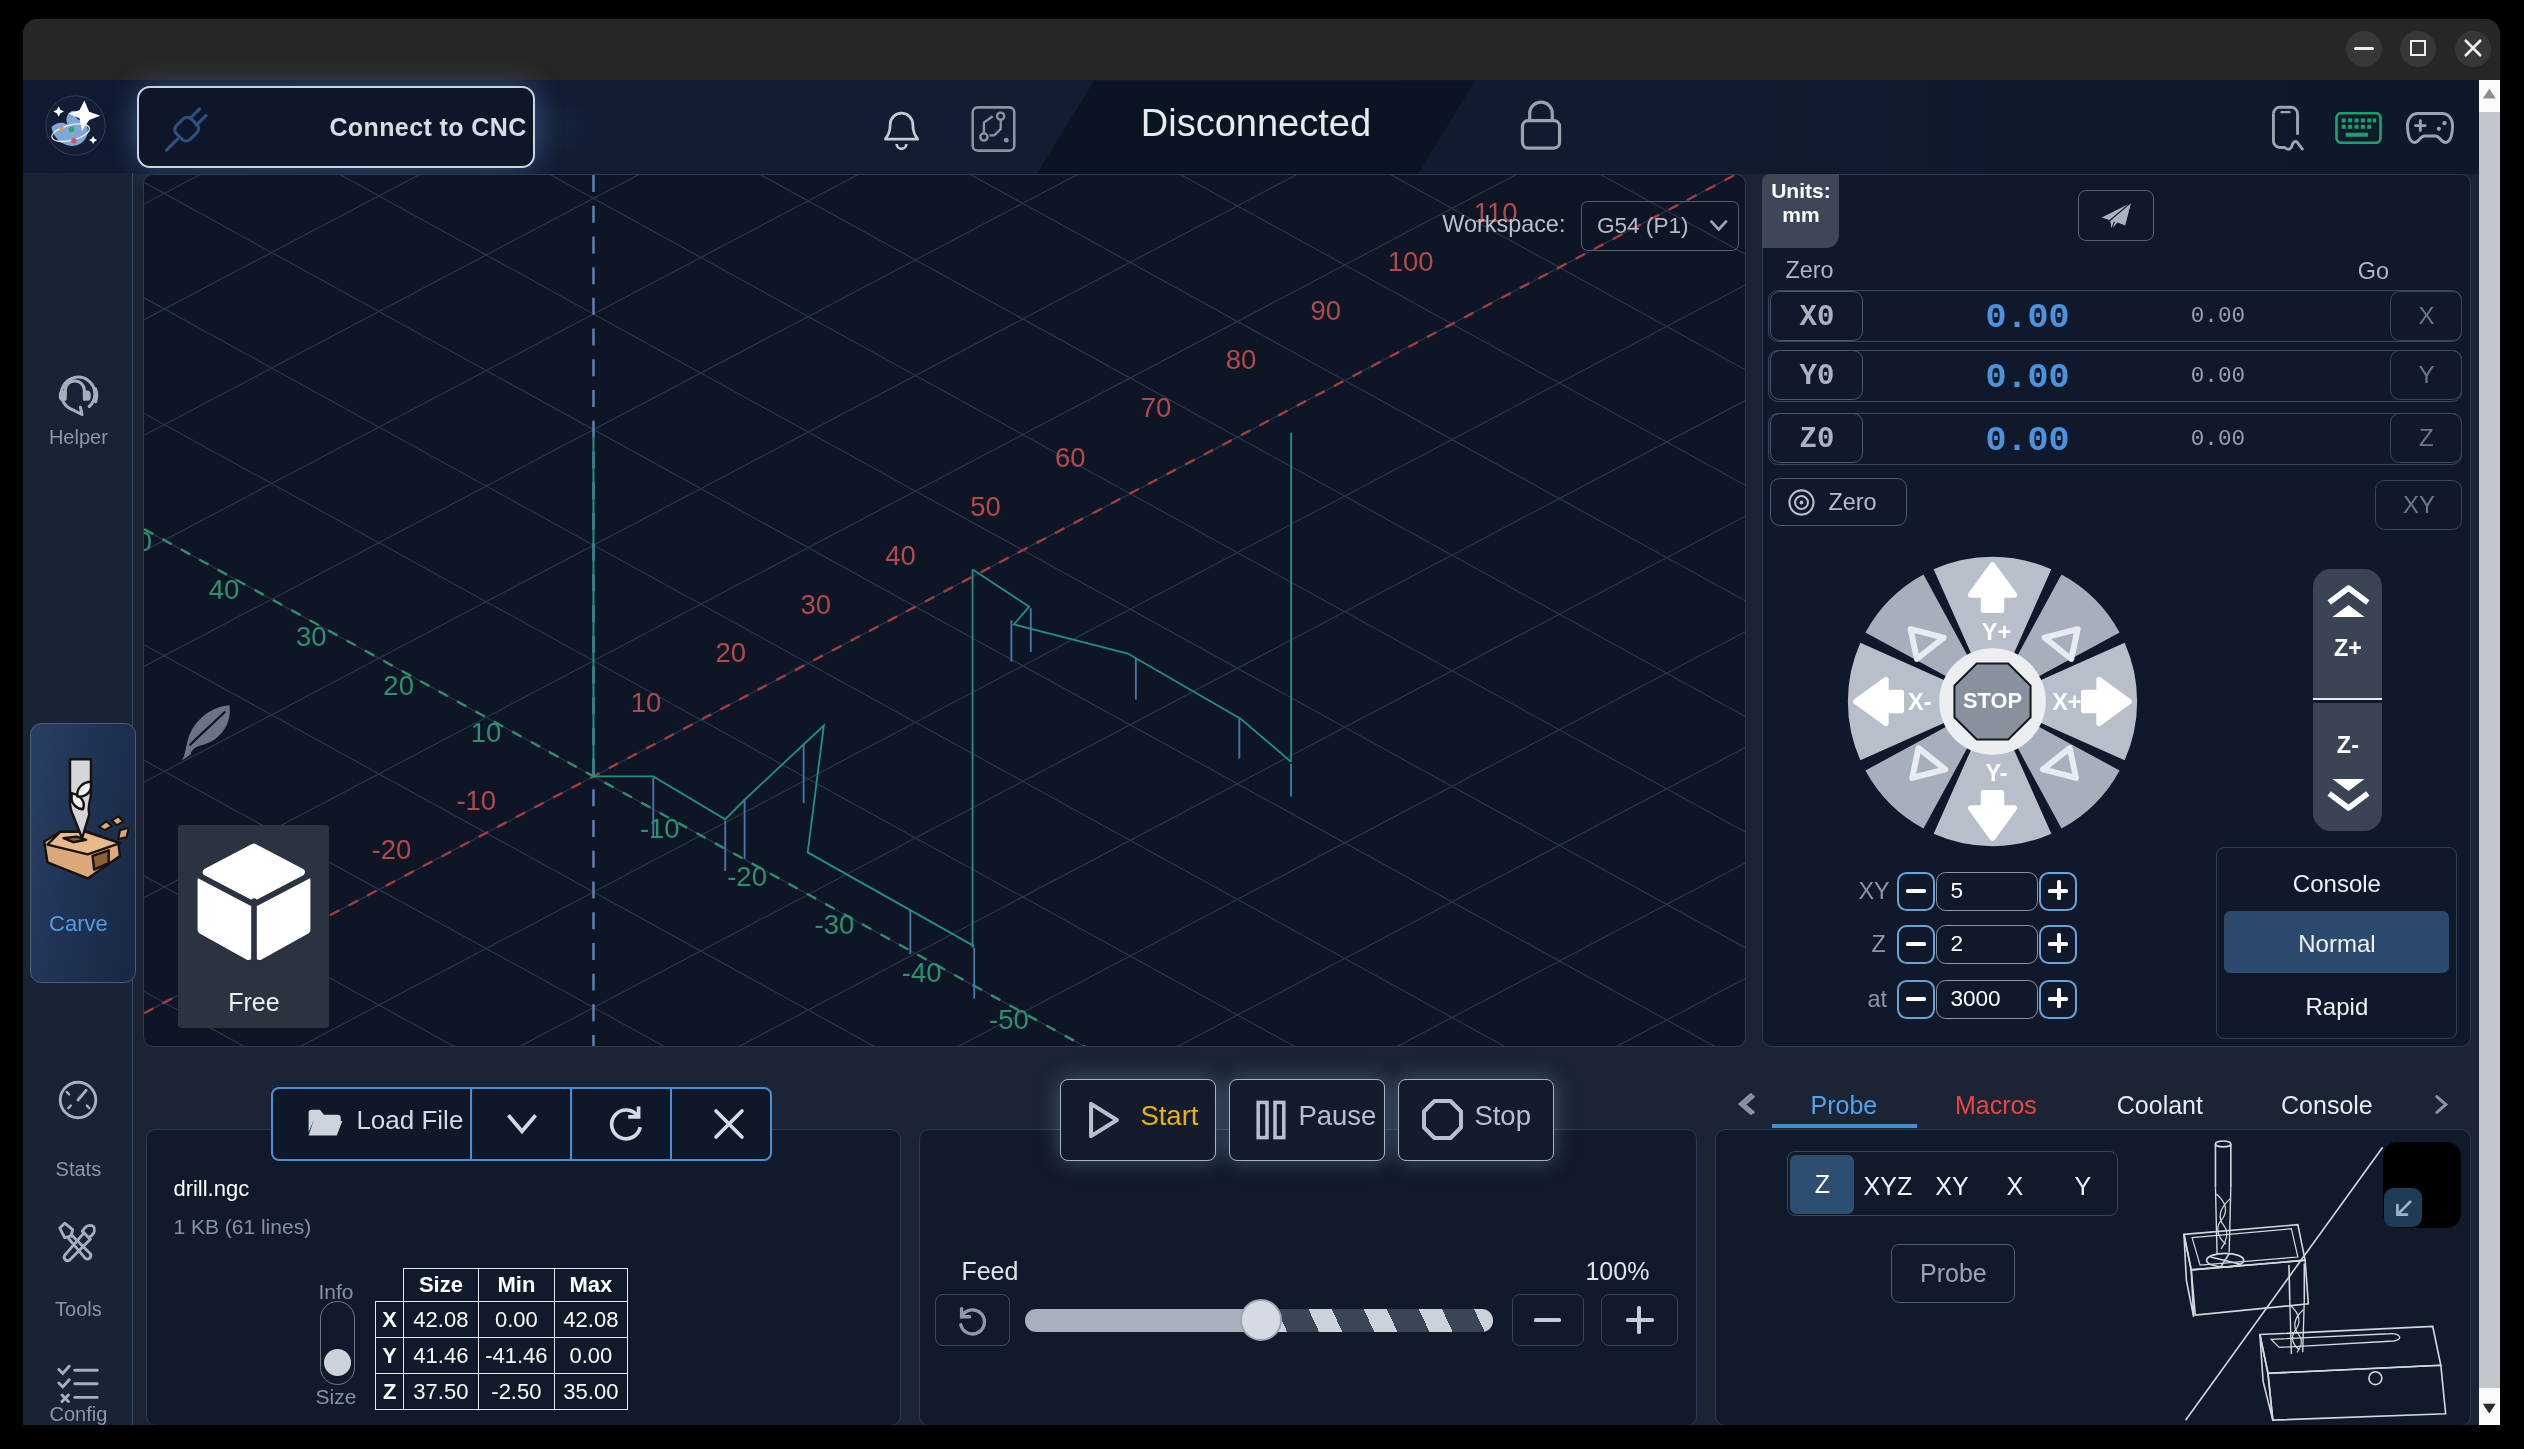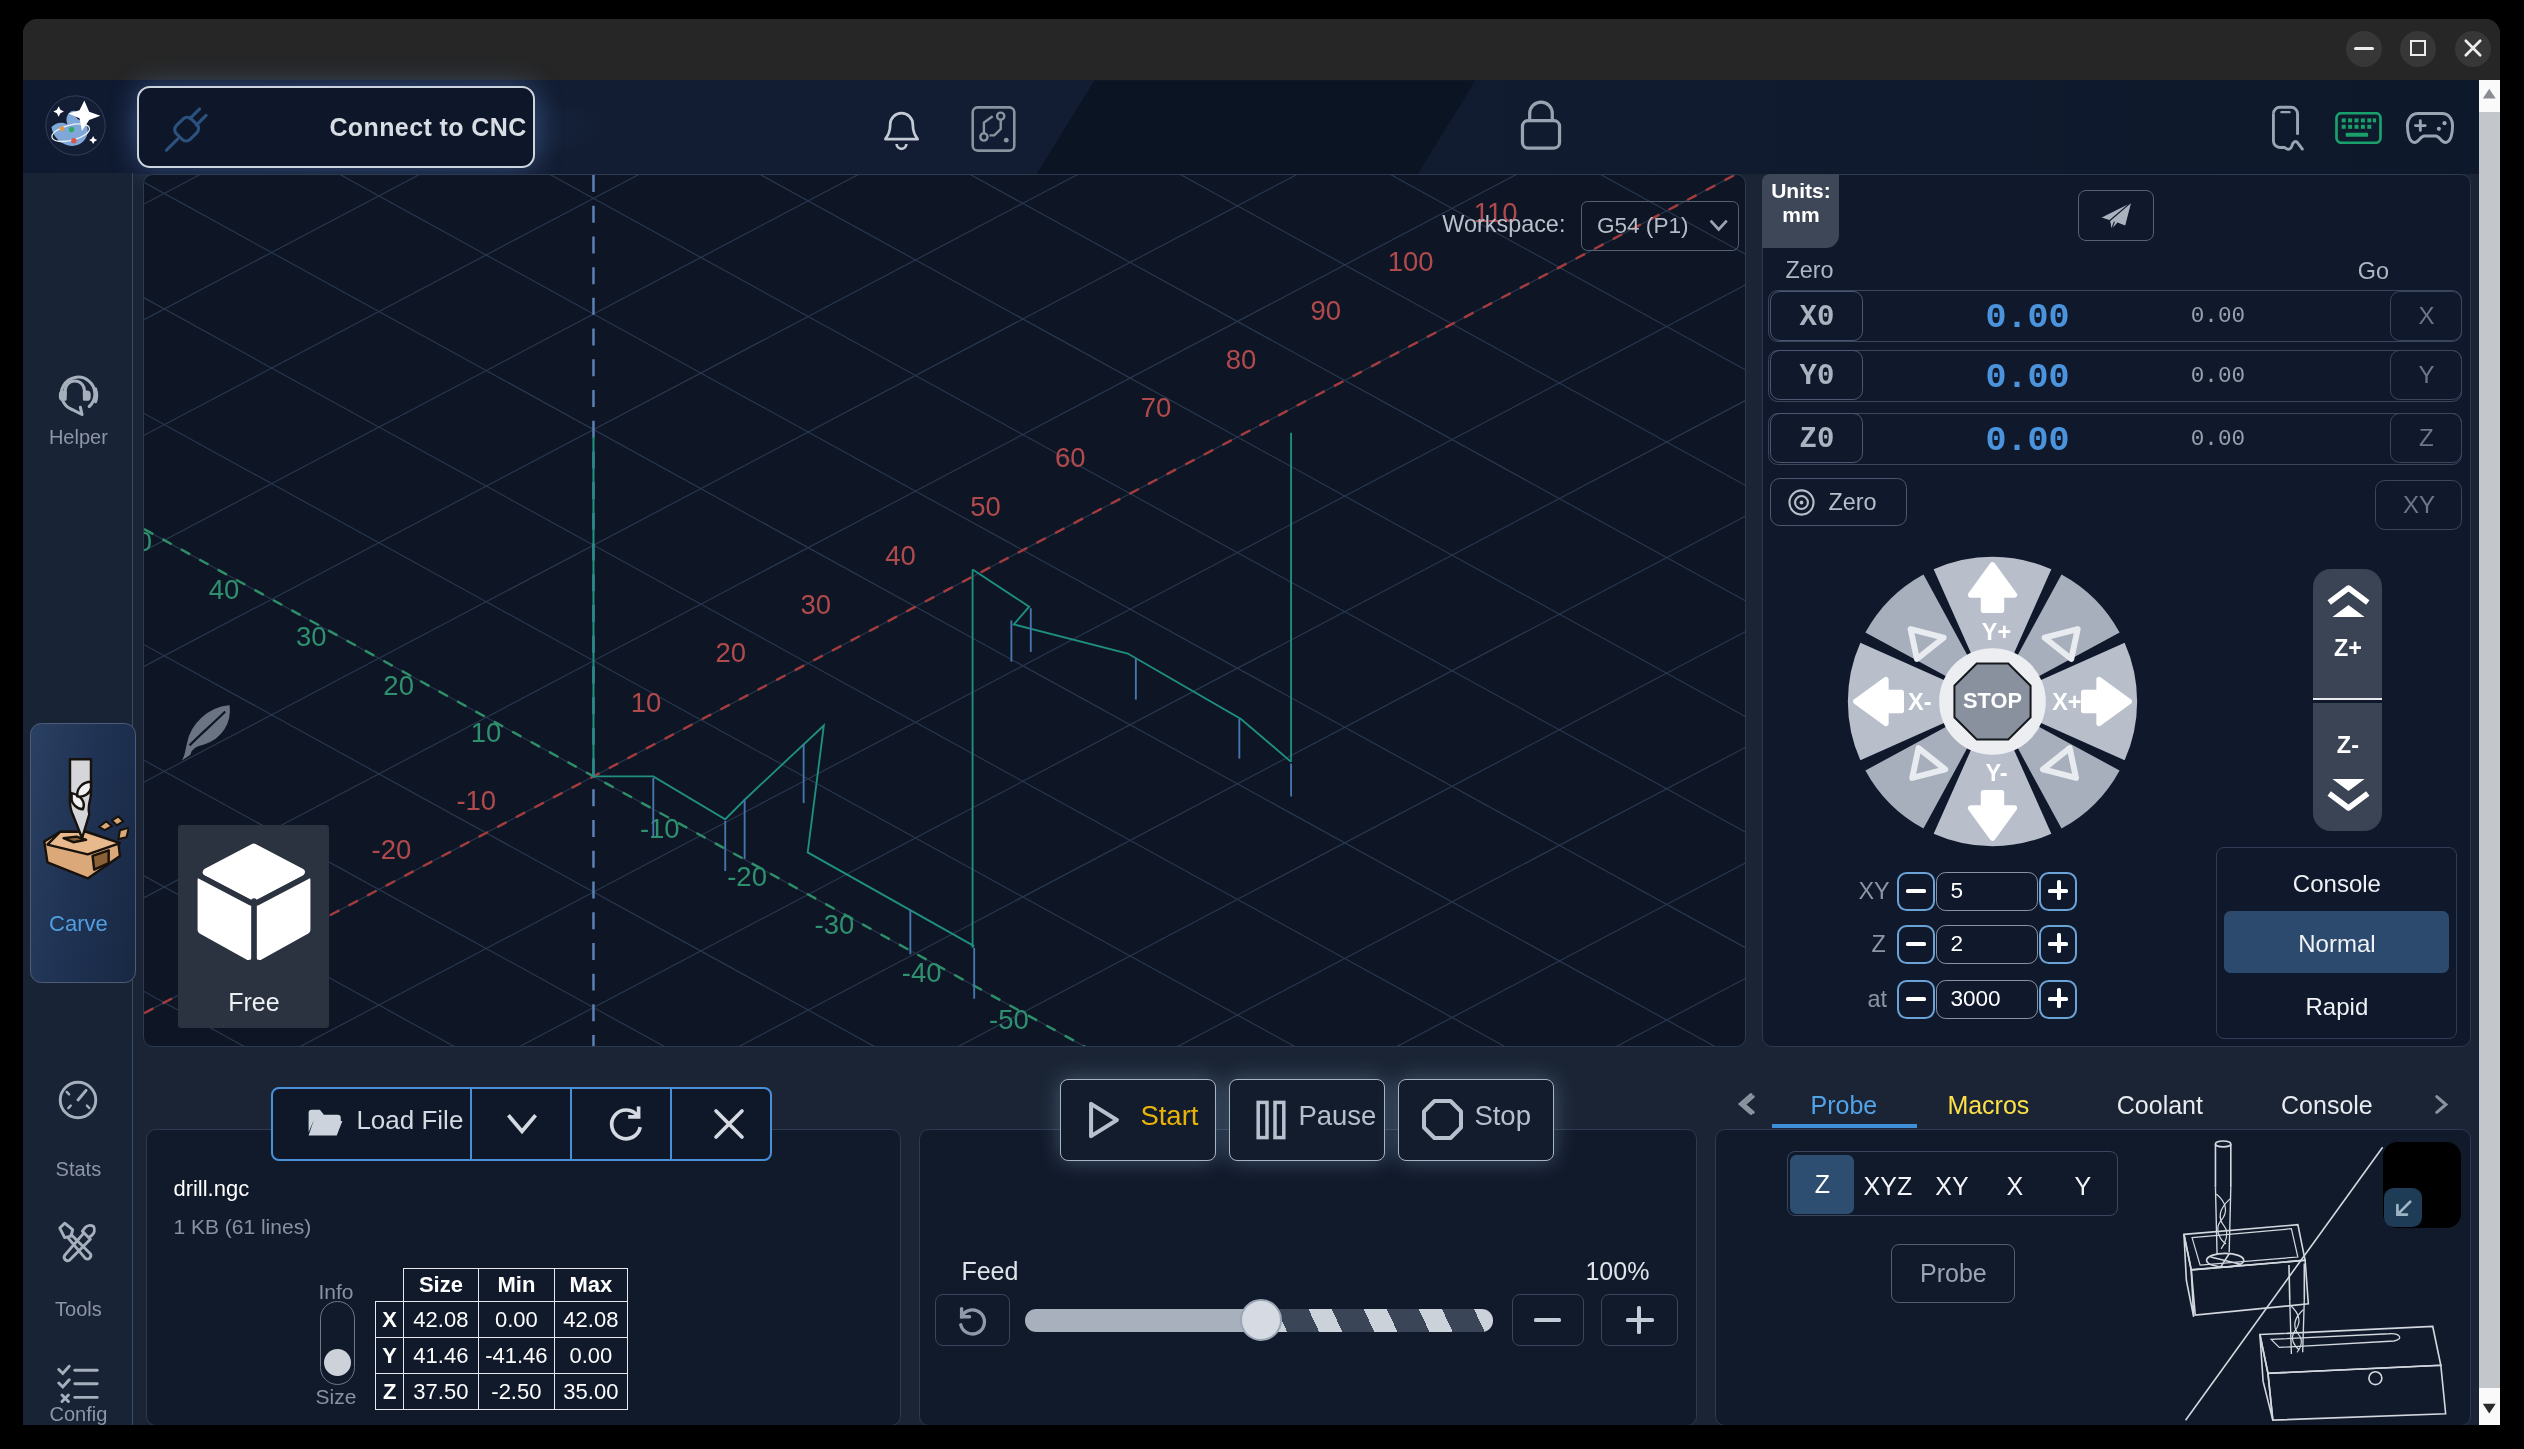--- a/index.html
+++ b/index.html
@@ -47,20 +47,21 @@
 </svg>
 <svg class="abs" style="left:947px;top:86px" width="47" height="48" viewBox="0 0 58 60">
 <rect x="3" y="3" width="52" height="54" rx="6" fill="none" stroke="#8a93a0" stroke-width="3.2"></rect>
 <circle cx="17" cy="40" r="4.5" fill="none" stroke="#8a93a0" stroke-width="3"></circle>
 <circle cx="38" cy="14" r="4.5" fill="none" stroke="#8a93a0" stroke-width="3"></circle>
 <path d="M17 35 V22 L28 14" fill="none" stroke="#8a93a0" stroke-width="3"></path>
 <path d="M38 19 V30 L30 38 H24" fill="none" stroke="#8a93a0" stroke-width="3"></path>
 <circle cx="45" cy="44" r="3" fill="#8a93a0"></circle>
 </svg>
 <div class="abs" style="left:1013px;top:61px;width:439px;height:94px;background:#0b1423;clip-path:polygon(58px 0,439px 0,381px 94px,0 94px)"></div>
+<div class="abs" style="left:1013px;top:80px;width:439px;height:48px;color:#e8ecf1;font-size:38px;line-height:48px;text-align:center">Disconnected</div>
 <svg class="abs" style="left:1493px;top:78px" width="50" height="57" viewBox="0 0 62 68">
 <rect x="8" y="28" width="46" height="34" rx="7" fill="none" stroke="#98a2b0" stroke-width="4"></rect>
 <path d="M17 28 V19 a14 14 0 0 1 28 0 V28" fill="none" stroke="#98a2b0" stroke-width="4"></path>
 </svg>
 <svg class="abs" style="left:2244px;top:85px" width="45" height="50" viewBox="0 0 56 62">
 <path d="M8 12 a8 8 0 0 1 8-8 h14 a8 8 0 0 1 8 8 v26" fill="none" stroke="#9aa4b2" stroke-width="3.6"></path>
 <path d="M8 12 v34 a8 8 0 0 0 8 8 h6" fill="none" stroke="#9aa4b2" stroke-width="3.6"></path>
 <path d="M22 54 c4 4 8 2 9-2 c1-5 5-7 7-4 l6 8" fill="none" stroke="#9aa4b2" stroke-width="3.6" stroke-linecap="round"></path>
 <path d="M18 10 h10" stroke="#9aa4b2" stroke-width="3" stroke-linecap="round"></path>
 </svg>
@@ -493,21 +494,21 @@
 <div class="abs" style="left:1511px;top:1299px;width:27px;height:3.6px;background:#c3cbd6;border-radius:1.6px"></div>
 <div class="abs" style="left:1578px;top:1275px;width:77px;height:52px;border:1.6px solid #39465e;border-radius:8px"></div>
 <div class="abs" style="left:1603px;top:1299px;width:27.5px;height:3.6px;background:#c3cbd6;border-radius:1.6px"></div>
 <div class="abs" style="left:1614px;top:1287px;width:3.6px;height:27.5px;background:#c3cbd6;border-radius:1.6px"></div>
 <div class="panel" style="left:1692px;top:1110px;width:756px;height:297px"></div>
 <svg class="abs" style="left:1717px;top:1075px" width="16" height="21" viewBox="0 0 24 32">
       <path d="M20 4 L6 16 L20 28" fill="none" stroke="#8a93a0" stroke-width="4.6" stroke-linecap="round"></path>
     </svg>
 <div class="abs" style="left:1780px;top:1072px;width:81px;text-align:center;color:#53a3e8;font-size:25px">Probe</div>
 <div class="abs" style="left:1749px;top:1105px;width:145px;height:3.2px;background:#3f8fd6"></div>
-<div class="abs" style="left:1924px;top:1072px;width:97px;color:#fde047;font-size:25px">Macros</div>
+<div class="abs" style="left:1924px;top:1072px;width:97px;text-align:center;color:#ef4444;font-size:25px">Macros</div>
 <div class="abs" style="left:2084px;top:1072px;width:105px;text-align:center;color:#e8ebef;font-size:25px">Coolant</div>
 <div class="abs" style="left:2251px;top:1072px;width:105px;text-align:center;color:#e8ebef;font-size:25px">Console</div>
 <svg class="abs" style="left:2411px;top:1075px" width="16" height="21" viewBox="0 0 24 32">
       <path d="M4 4 L18 16 L4 28" fill="none" stroke="#8a93a0" stroke-width="4.6" stroke-linecap="round"></path>
     </svg>
 <div class="abs" style="left:1764px;top:1132px;width:331px;height:65px;border:1.6px solid #39465e;border-radius:8px"></div>
 <div class="abs" style="left:1767px;top:1136px;width:64px;height:59px;background:#2d4d71;border-radius:6.5px;color:#fff;font-size:25px;text-align:center;line-height:59px">Z</div>
 <div class="abs" style="left:1828px;top:1153px;width:73px;text-align:center;color:#f2f4f7;font-size:25px">XYZ</div>
 <div class="abs" style="left:1892px;top:1153px;width:73px;text-align:center;color:#f2f4f7;font-size:25px">XY</div>
 <div class="abs" style="left:1955px;top:1153px;width:73px;text-align:center;color:#f2f4f7;font-size:25px">X</div>

